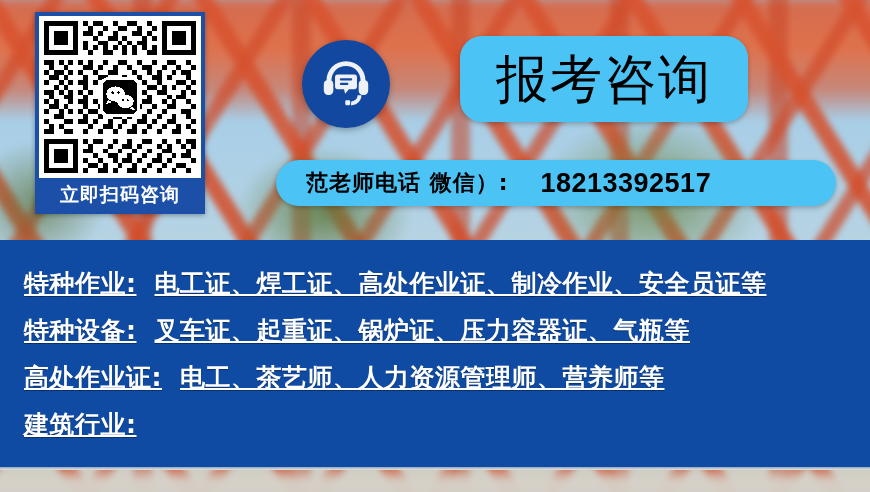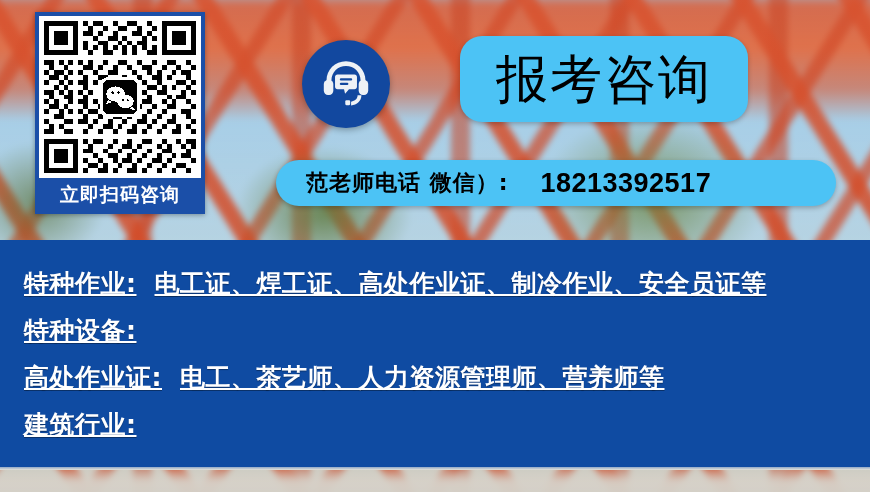--- a/index.html
+++ b/index.html
@@ -456,20 +456,21 @@
     <span class="num">18213392517</span>
   </div>
 
   <div class="panel">
     <div class="row">
       <span class="lbl">特种作业:</span>
       <span class="val">电工证、焊工证、高处作业证、制冷作业、安全员证等</span>
     </div>
     <div class="row">
       <span class="lbl">特种设备:</span>
+      <span class="val">叉车证、起重证、锅炉证、压力容器证、气瓶等</span>
     </div>
     <div class="row">
       <span class="lbl">高处作业证:</span>
       <span class="val">电工、茶艺师、人力资源管理师、营养师等</span>
     </div>
     <div class="row">
       <span class="lbl">建筑行业:</span>
     </div>
   </div>
   <div class="panel-sep"></div>

